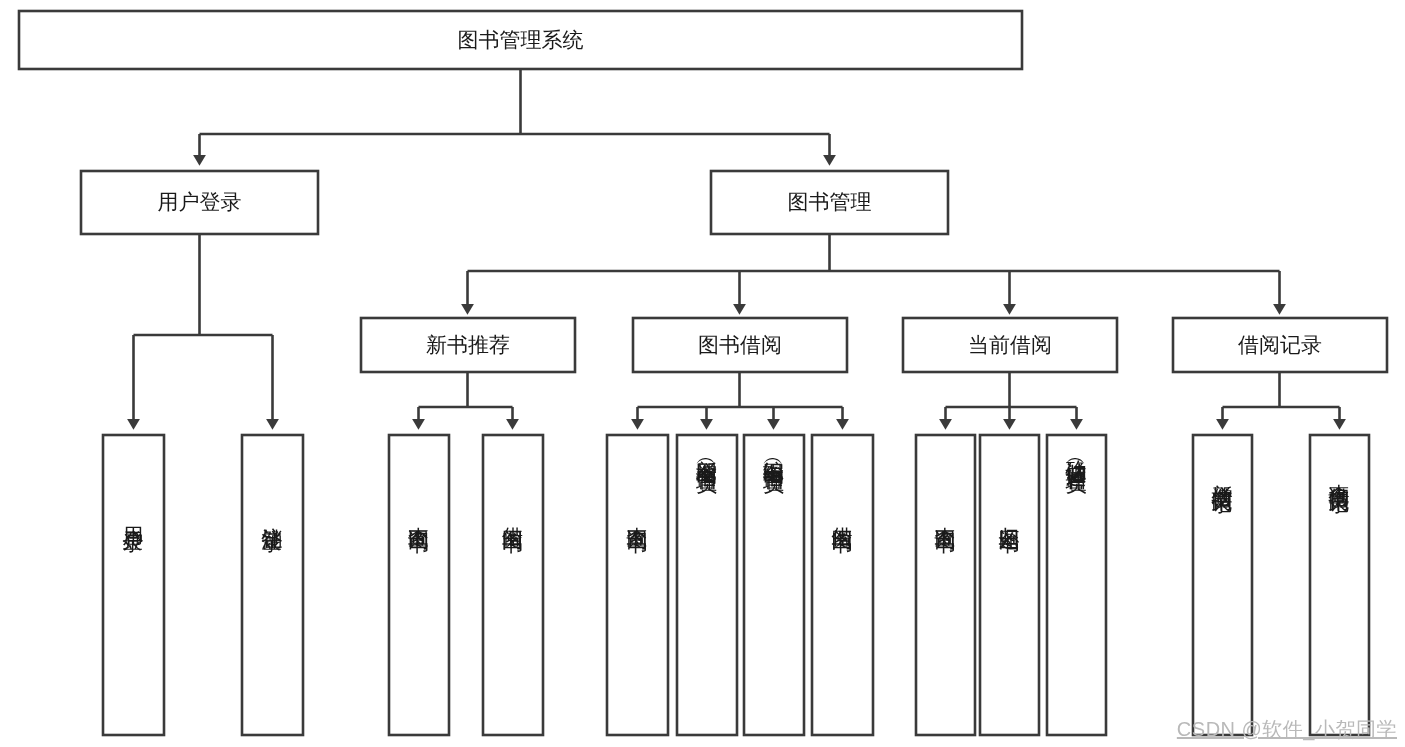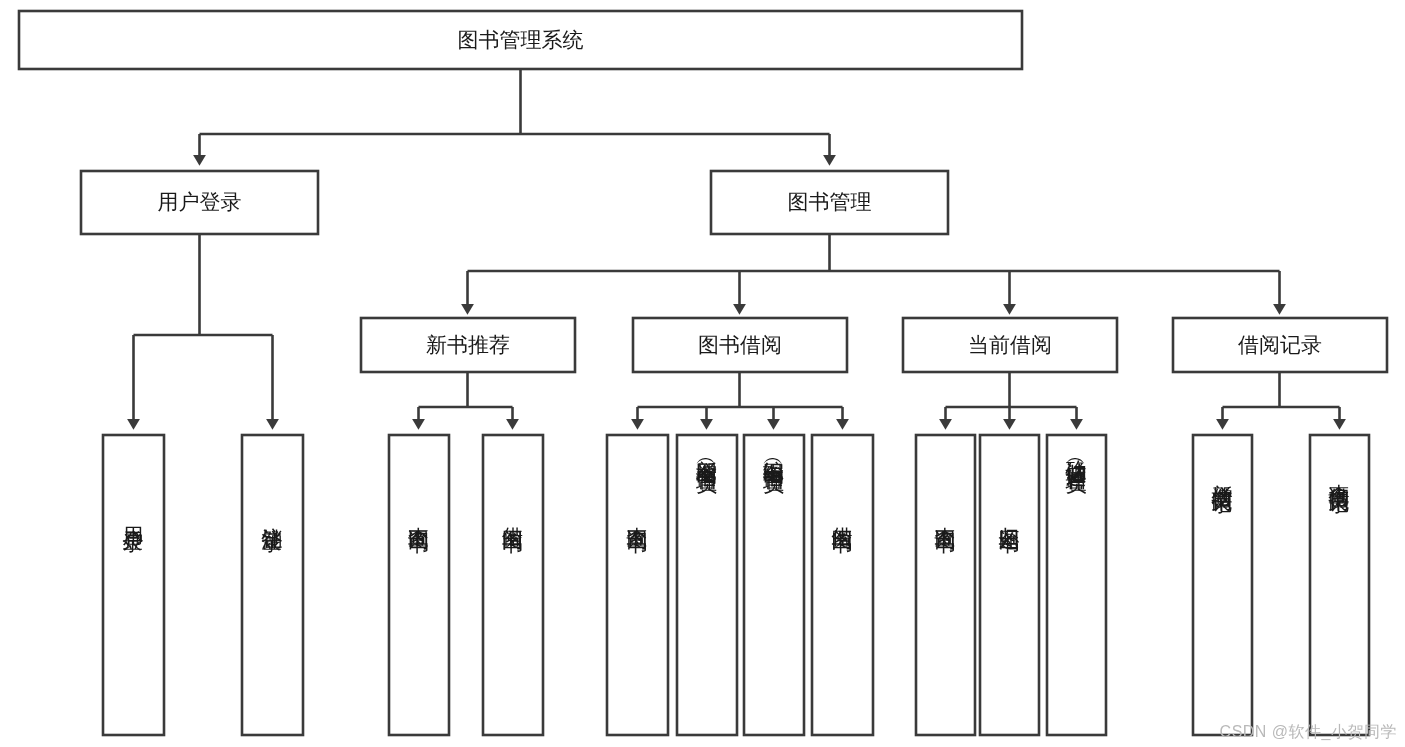--- a/index.html
+++ b/index.html
@@ -66,24 +66,25 @@
     line-height: 1;
     color: #1a1a1a;
     letter-spacing: 2px;
     white-space: nowrap;
   }
   .watermark {
     position: absolute;
     right: 8px;
     bottom: 4px;
     font-family: "Liberation Sans", "DejaVu Sans", sans-serif;
-    font-size: 16px;
+    font-size: 20px;
     color: #b9b9b9;
     white-space: nowrap;
     letter-spacing: 0.5px;
+    text-decoration: underline;
   }
 </style>
 </head>
 <body>
 
 <div id="diagram-root">
 
   <svg width="1405" height="747" viewBox="0 0 1405 747">
     <defs>
       <marker id="ah" markerWidth="11" markerHeight="13" refX="1.2" refY="6.5" orient="auto" markerUnits="userSpaceOnUse">

